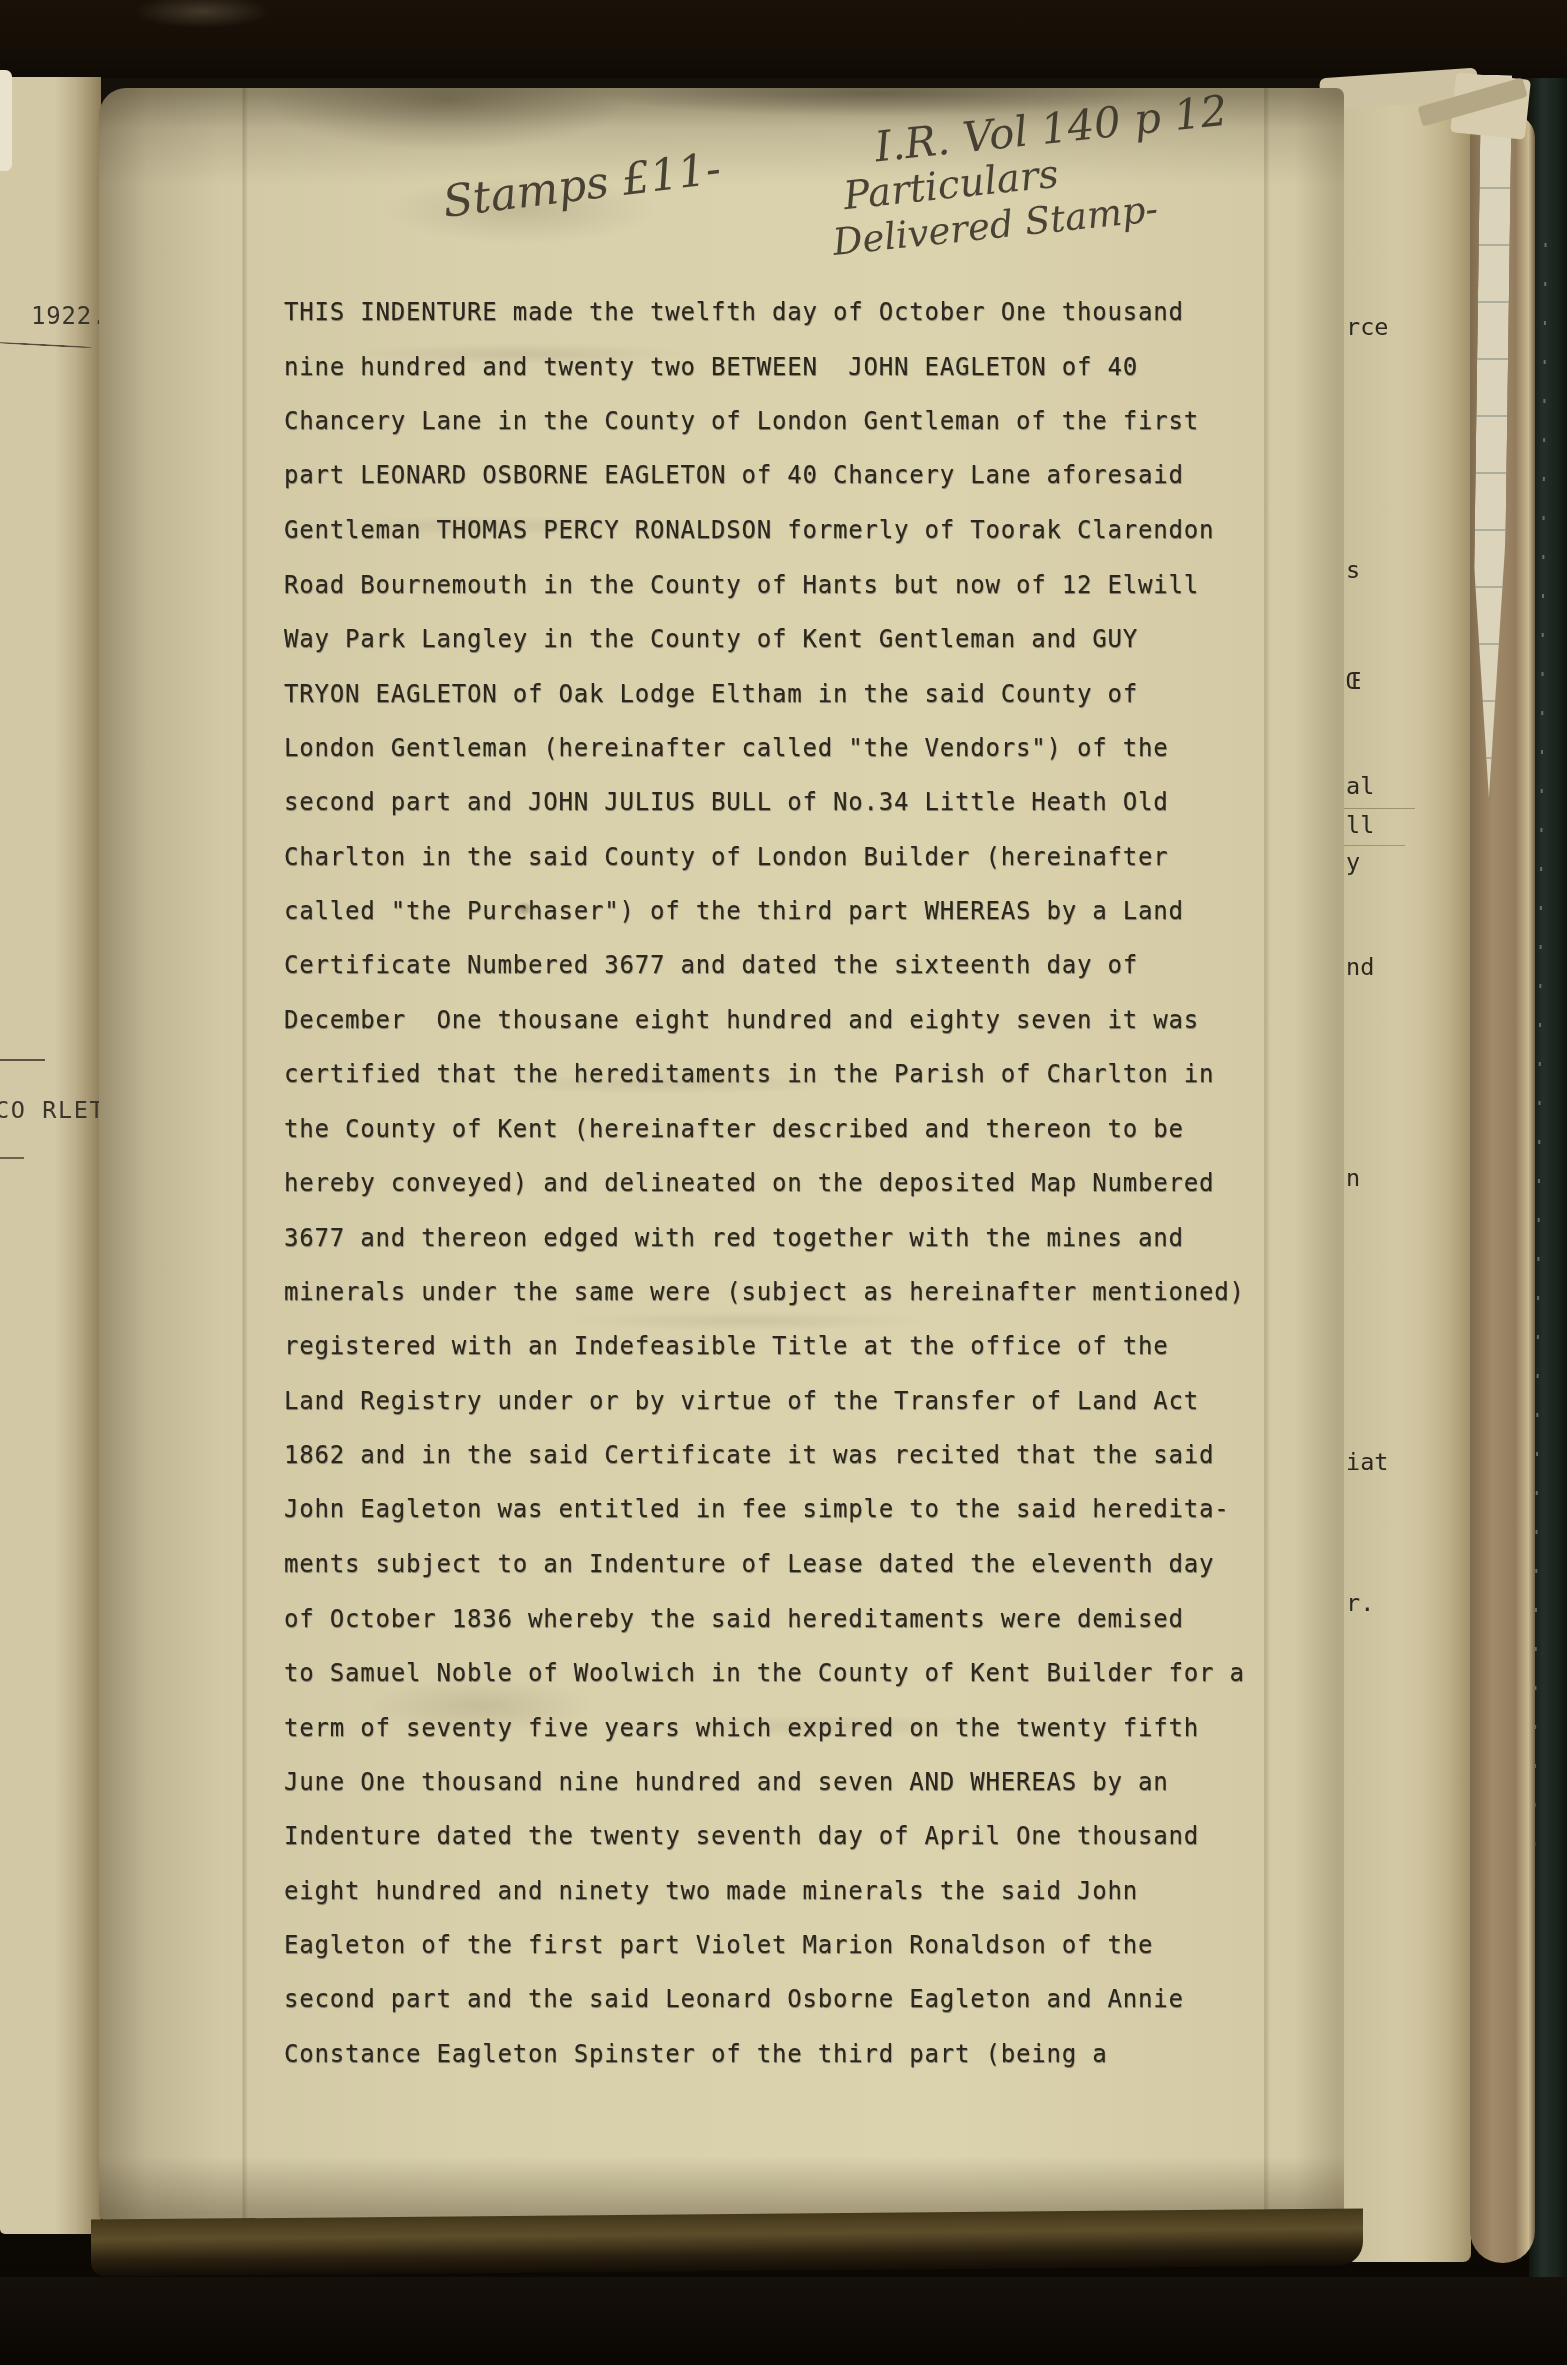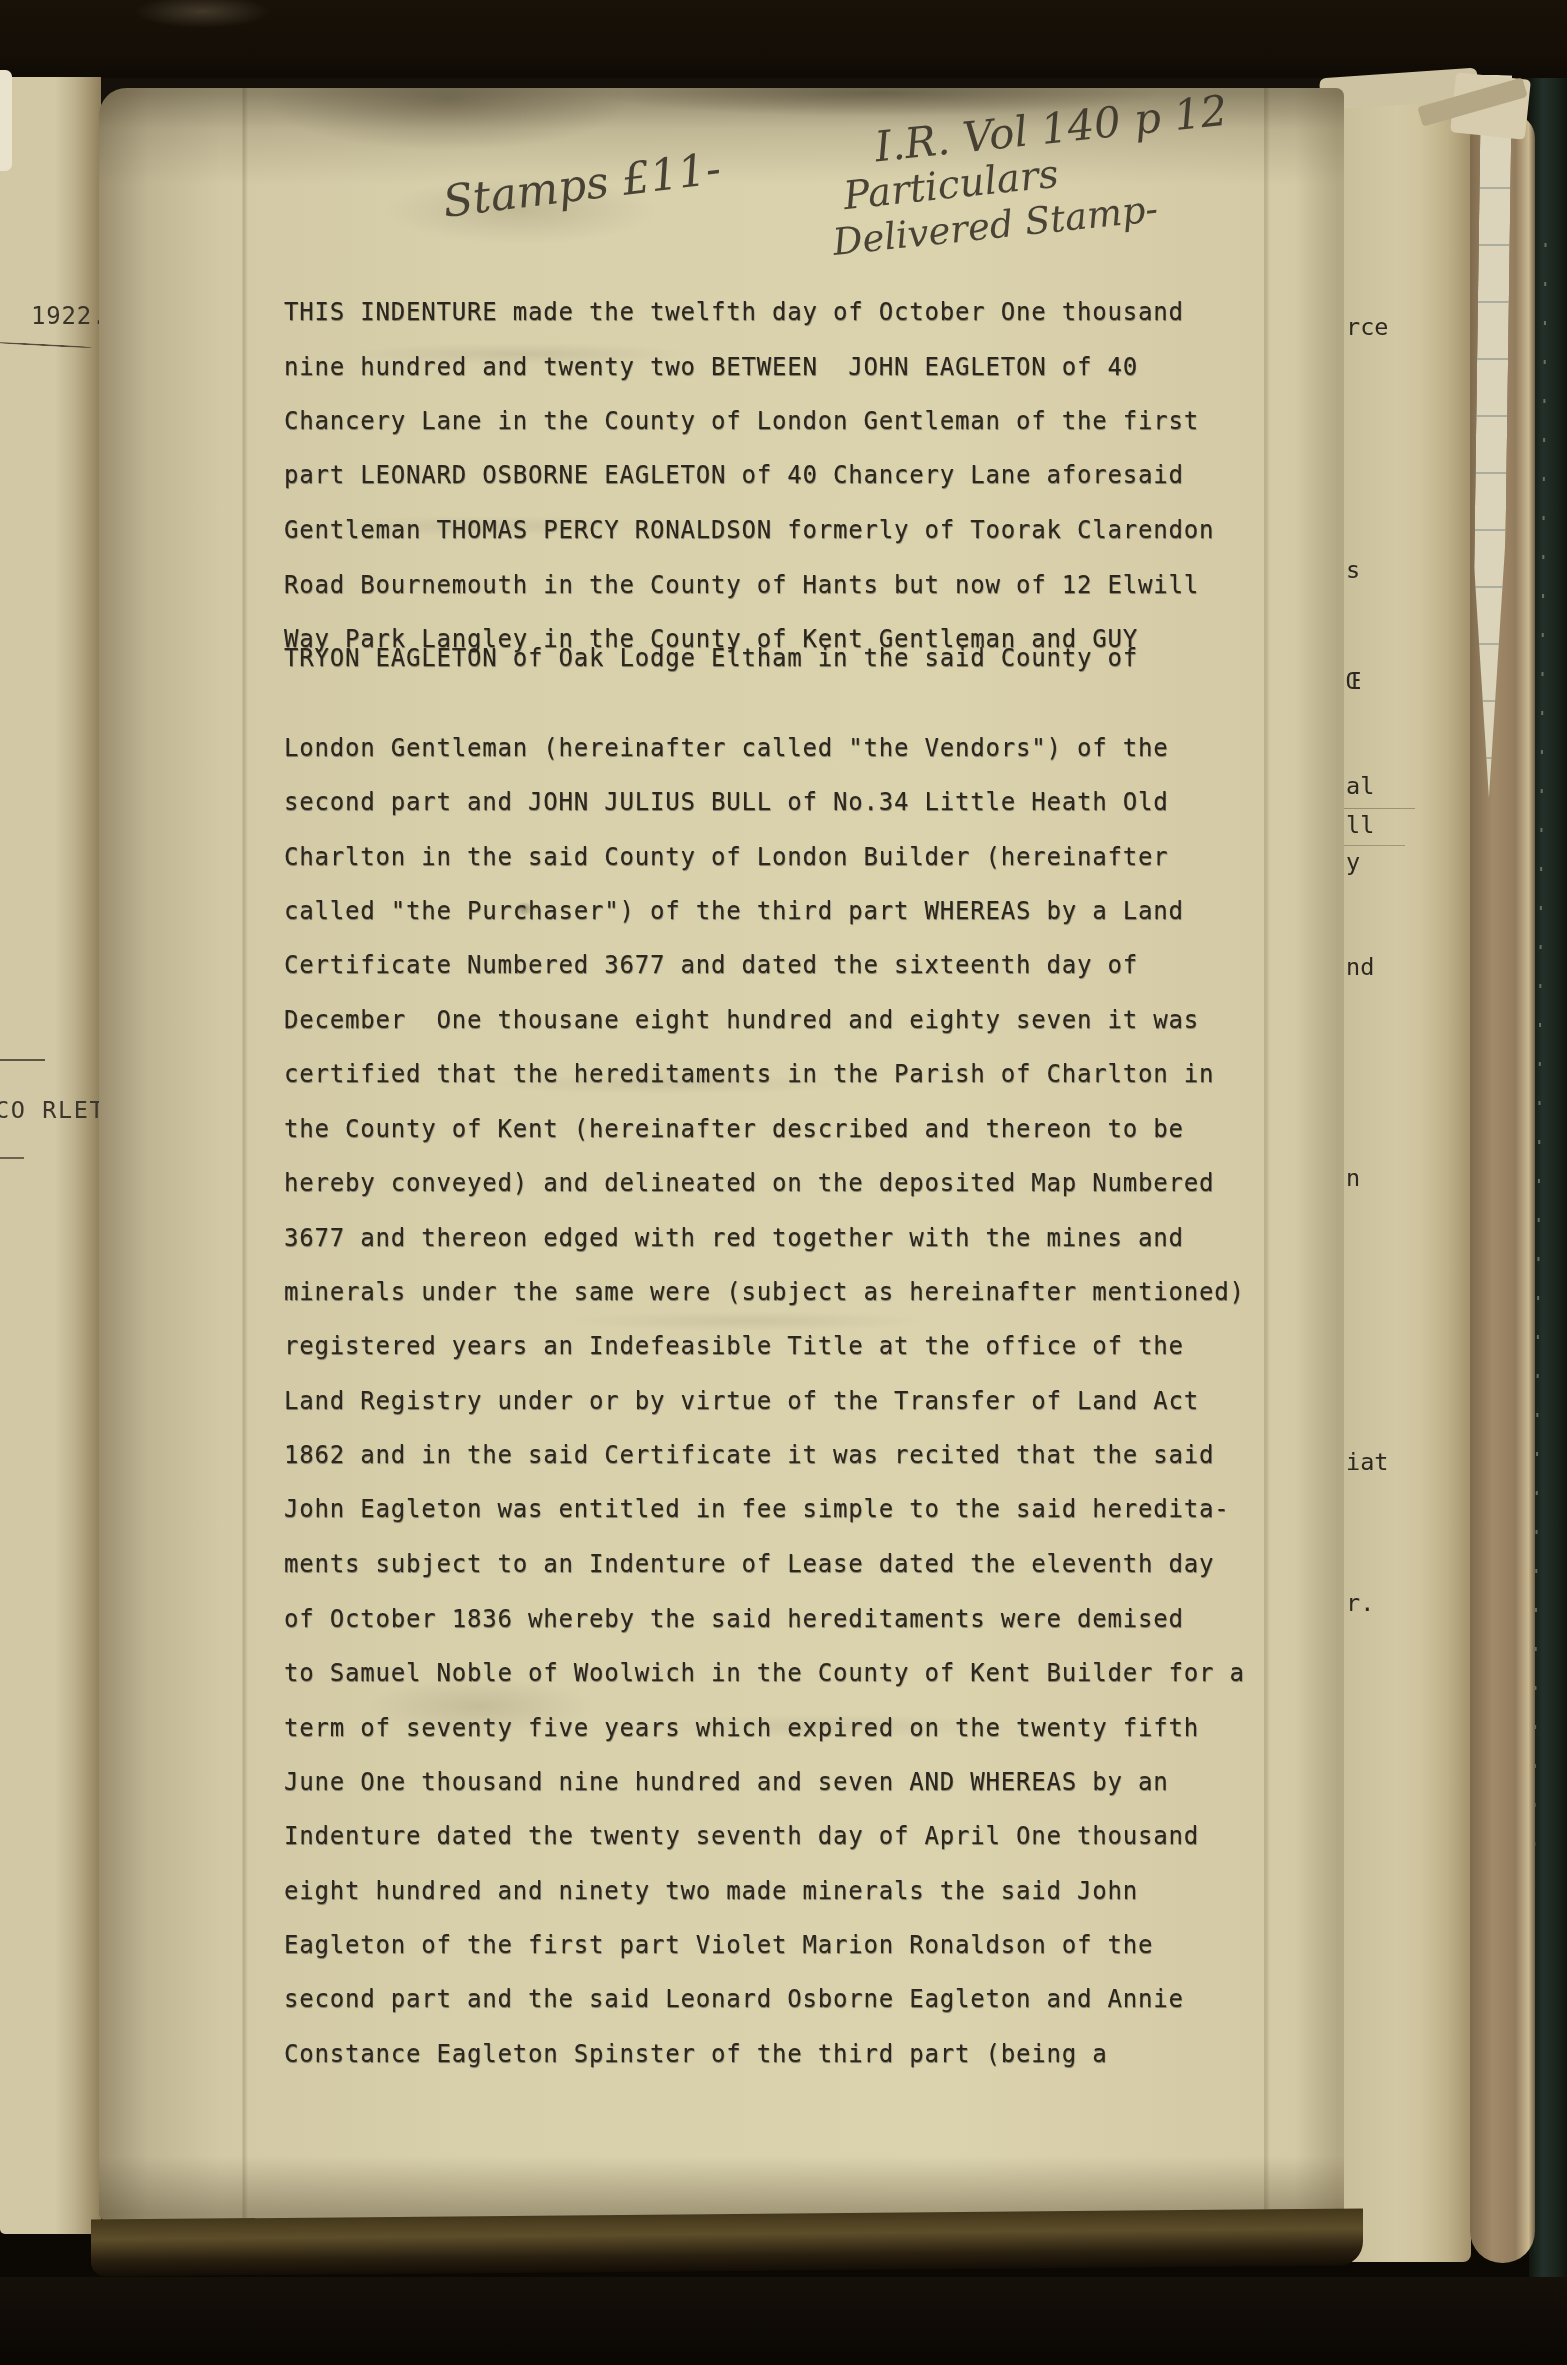--- a/index.html
+++ b/index.html
@@ -125,33 +125,33 @@
   <div class="hand hand-delivered">Delivered Stamp-</div>
 
   <div>
     <div class="tline" style="top:298px">THIS INDENTURE made the twelfth day of October One thousand</div>
     <div class="tline" style="top:353px">nine hundred and twenty two BETWEEN  JOHN EAGLETON of 40</div>
     <div class="tline" style="top:407px">Chancery Lane in the County of London Gentleman of the first</div>
     <div class="tline" style="top:461px">part LEONARD OSBORNE EAGLETON of 40 Chancery Lane aforesaid</div>
     <div class="tline" style="top:516px">Gentleman THOMAS PERCY RONALDSON formerly of Toorak Clarendon</div>
     <div class="tline" style="top:571px">Road Bournemouth in the County of Hants but now of 12 Elwill</div>
     <div class="tline" style="top:625px">Way Park Langley in the County of Kent Gentleman and GUY</div>
-    <div class="tline" style="top:644px">TRYON EAGLETON of Oak Lodge Eltham in the said County of</div>
+    <div class="tline" style="top:680px">TRYON EAGLETON of Oak Lodge Eltham in the said County of</div>
     <div class="tline" style="top:734px">London Gentleman (hereinafter called "the Vendors") of the</div>
     <div class="tline" style="top:788px">second part and JOHN JULIUS BULL of No.34 Little Heath Old</div>
     <div class="tline" style="top:843px">Charlton in the said County of London Builder (hereinafter</div>
     <div class="tline" style="top:897px">called "the Purchaser") of the third part WHEREAS by a Land</div>
     <div class="tline" style="top:951px">Certificate Numbered 3677 and dated the sixteenth day of</div>
     <div class="tline" style="top:1006px">December  One thousane eight hundred and eighty seven it was</div>
     <div class="tline" style="top:1060px">certified that the hereditaments in the Parish of Charlton in</div>
     <div class="tline" style="top:1115px">the County of Kent (hereinafter described and thereon to be</div>
     <div class="tline" style="top:1169px">hereby conveyed) and delineated on the deposited Map Numbered</div>
     <div class="tline" style="top:1224px">3677 and thereon edged with red together with the mines and</div>
     <div class="tline" style="top:1278px">minerals under the same were (subject as hereinafter mentioned)</div>
-    <div class="tline" style="top:1332px">registered years an Indefeasible Title at the office of the</div>
+    <div class="tline" style="top:1332px">registered with an Indefeasible Title at the office of the</div>
     <div class="tline" style="top:1387px">Land Registry under or by virtue of the Transfer of Land Act</div>
     <div class="tline" style="top:1441px">1862 and in the said Certificate it was recited that the said</div>
     <div class="tline" style="top:1495px">John Eagleton was entitled in fee simple to the said heredita-</div>
     <div class="tline" style="top:1550px">ments subject to an Indenture of Lease dated the eleventh day</div>
     <div class="tline" style="top:1605px">of October 1836 whereby the said hereditaments were demised</div>
     <div class="tline" style="top:1659px">to Samuel Noble of Woolwich in the County of Kent Builder for a</div>
     <div class="tline" style="top:1714px">term of seventy five years which expired on the twenty fifth</div>
     <div class="tline" style="top:1768px">June One thousand nine hundred and seven AND WHEREAS by an</div>
     <div class="tline" style="top:1822px">Indenture dated the twenty seventh day of April One thousand</div>
     <div class="tline" style="top:1877px">eight hundred and ninety two made minerals the said John</div>

